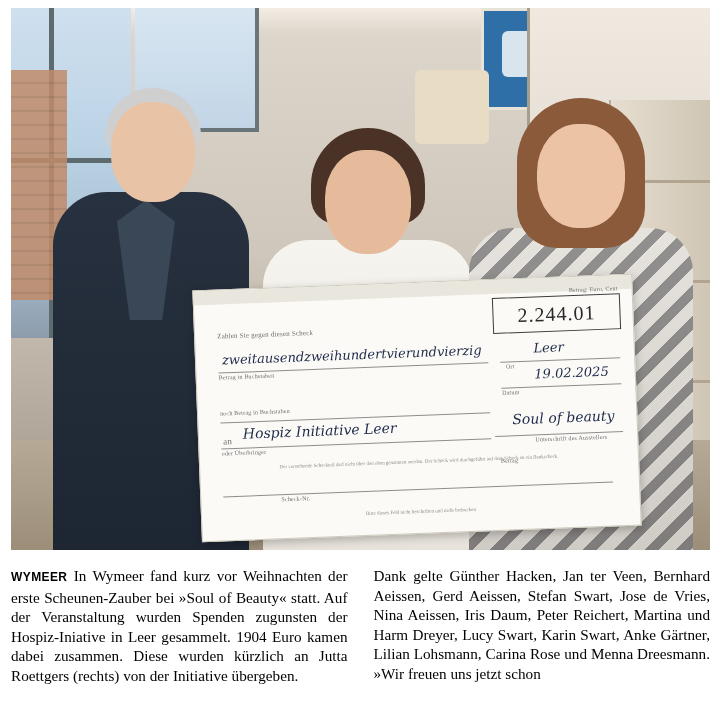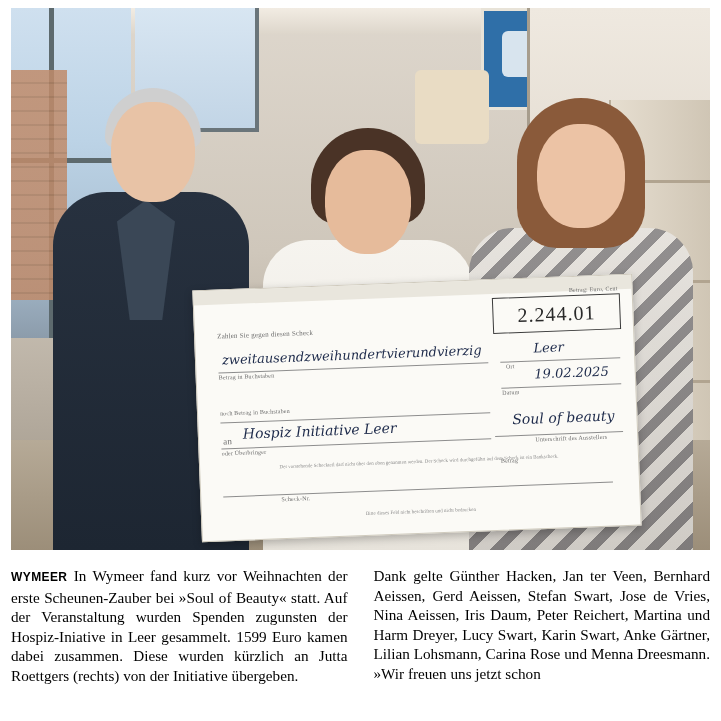--- a/index.html
+++ b/index.html
@@ -311,17 +311,17 @@
 
       <span class="lbl" style="right:120px; top:178px;">Betrag</span>
       <div class="fineprint" style="top:176px;">Der vorstehende Scheckteil darf nicht über den oben genannten werden. Der Scheck wird durchgeführt auf dem Scheck ist ein Bankscheck.</div>
       <div class="line" style="left:22px; top:206px; width:390px;"></div>
       <span class="lbl" style="left:80px; top:208px;">Scheck-Nr.</span>
       <div class="fineprint" style="top:226px;">Bitte dieses Feld nicht beschriften und nicht bedrucken</div>
     </div>
   </div>
 
   <div class="article">
-    <p><span class="dateline">WYMEER</span><span> In Wymeer fand kurz vor Weihnachten der erste Scheunen-Zauber bei »Soul of Beauty« statt. Auf der Veranstaltung wurden Spenden zugunsten der Hospiz-Iniative in Leer gesammelt. 1599 Euro kamen dabei zusammen. Diese wurden kürzlich an Jutta Roettgers (rechts) von der Initiative übergeben.</span></p>
+    <p><span class="dateline">WYMEER</span><span> In Wymeer fand kurz vor Weihnachten der erste Scheunen-Zauber bei »Soul of Beauty« statt. Auf der Veranstaltung wurden Spenden zugunsten der Hospiz-Iniative in Leer gesammelt. 1904 Euro kamen dabei zusammen. Diese wurden kürzlich an Jutta Roettgers (rechts) von der Initiative übergeben.</span></p>
     <p class="col-break"><span>Dank gelte Günther Hacken, Jan ter Veen, Bernhard Aeissen, Gerd Aeissen, Stefan Swart, Jose de Vries, Nina Aeissen, Iris Daum, Peter Reichert, Martina und Harm Dreyer, Lucy Swart, Karin Swart, Anke Gärtner, Lilian Lohsmann, Carina Rose und Menna Dreesmann. »Wir freuen uns jetzt schon</span></p>
   </div>
 
 </div>
 
 </body></html>

